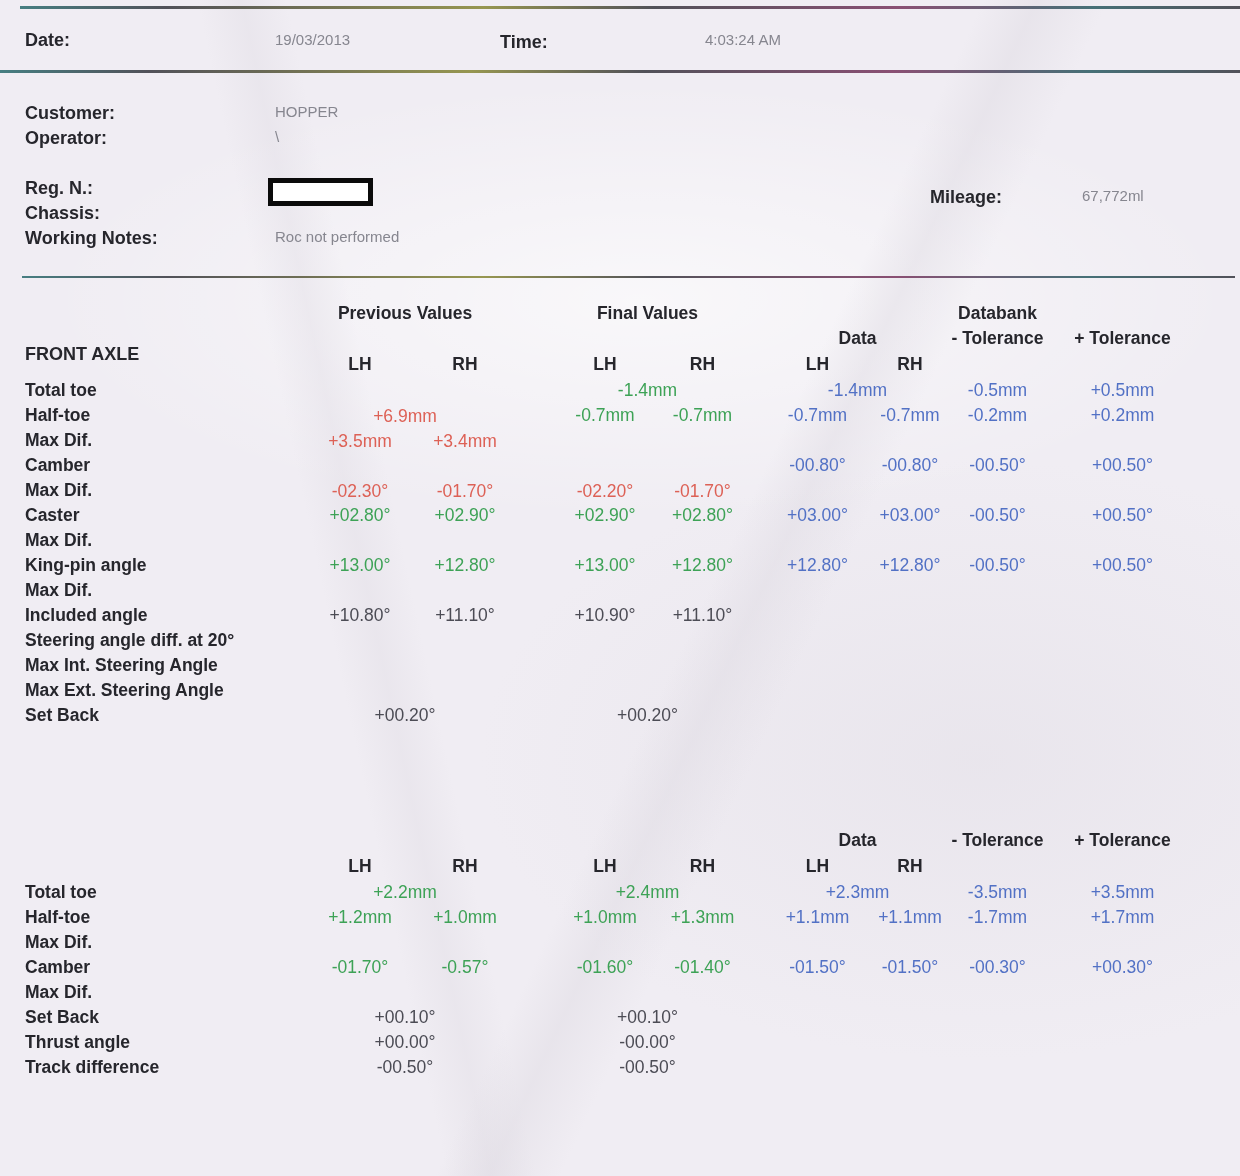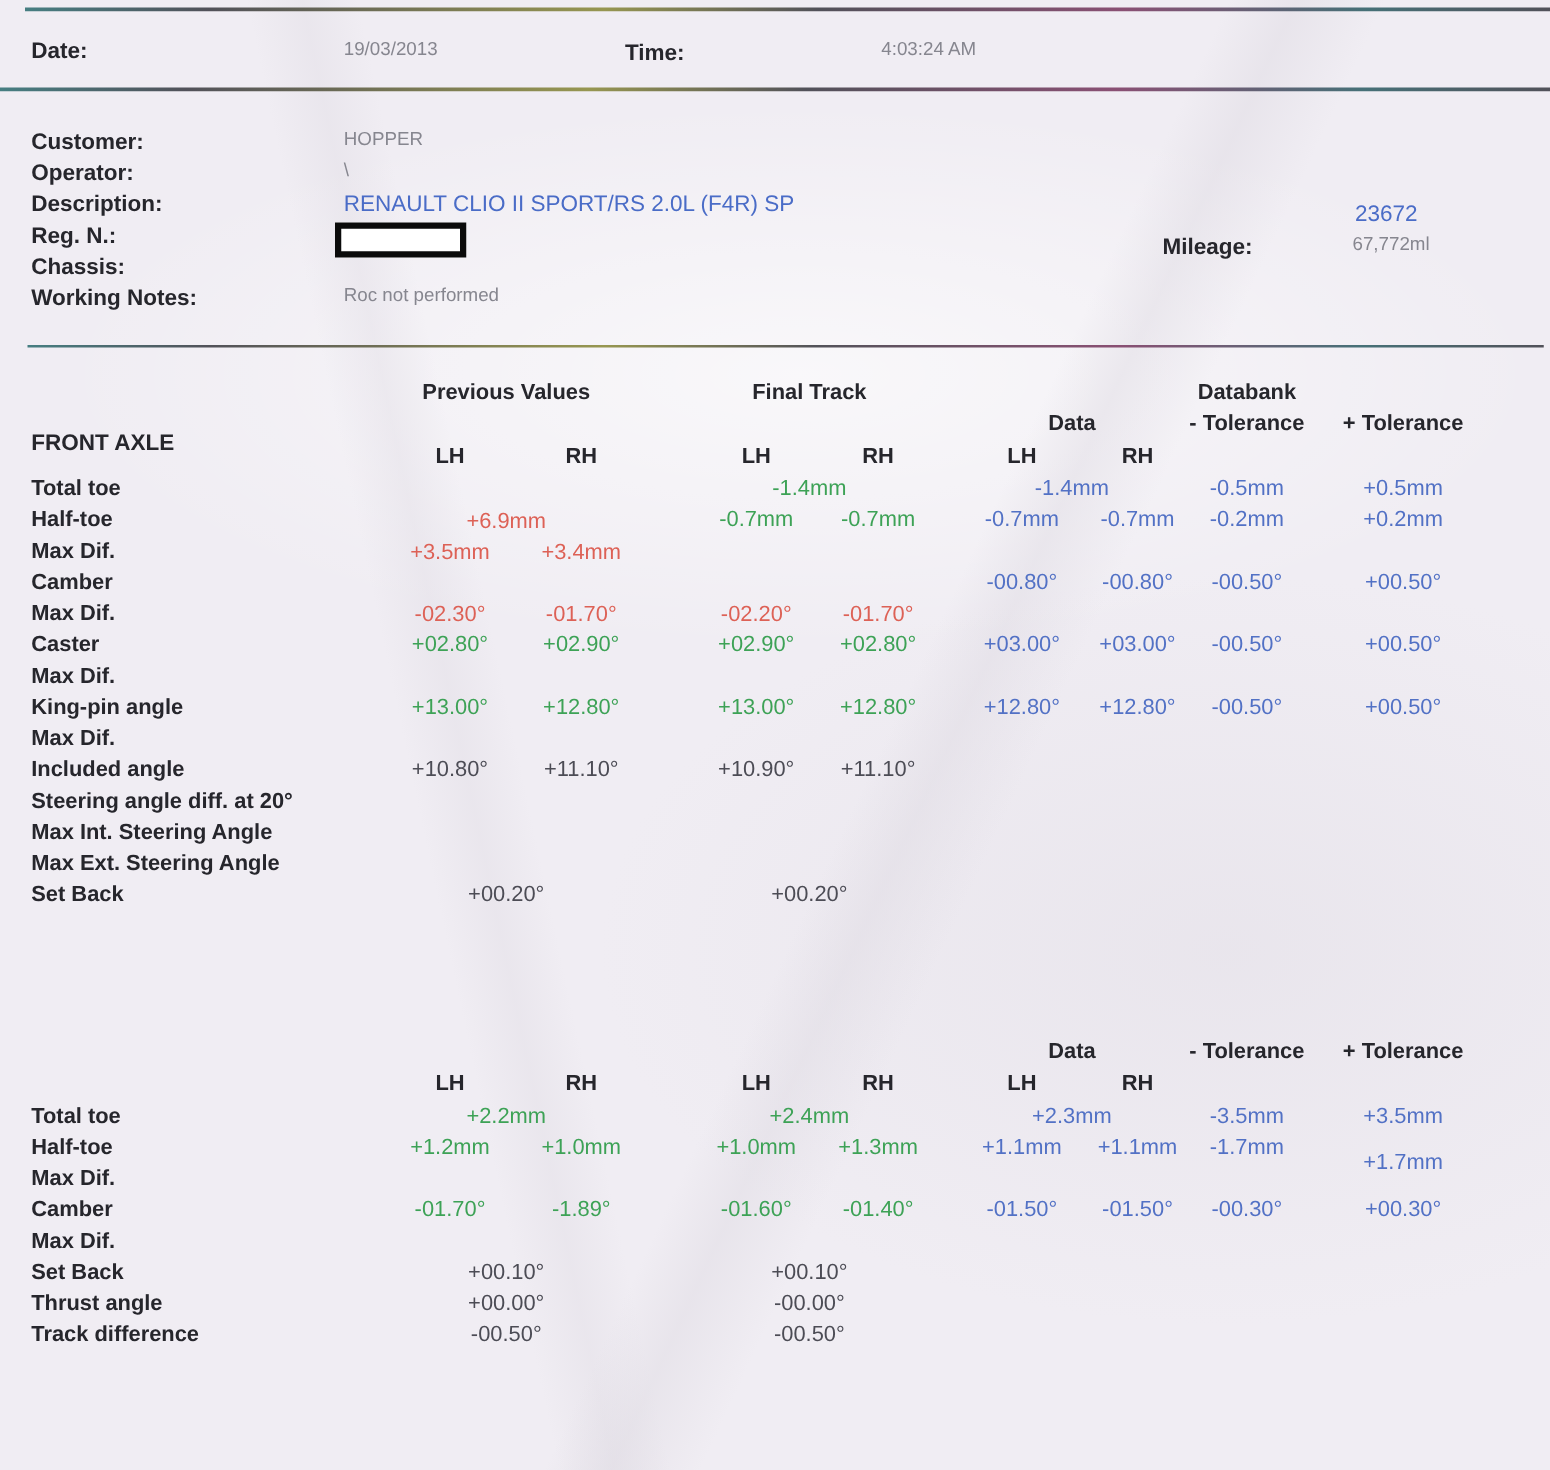--- a/index.html
+++ b/index.html
@@ -72,44 +72,39 @@
   <div id="rule-meta" class="rule"></div>
 
   <div class="inforow" style="top:103px;">
     <span class="lbl">Customer:</span>
     <span class="val grayval">HOPPER</span>
   </div>
   <div class="inforow" style="top:128px;">
     <span class="lbl">Operator:</span>
     <span class="val grayval">\</span>
   </div>
-  <div class="inforow" style="top:153px;">
-    <span class="lbl">Description:</span>
-    <span class="val blueval">RENAULT CLIO II SPORT/RS 2.0L (F4R) SP</span>
-    <span class="blueval" style="position:absolute;left:1084px;top:8px;">23672</span>
-  </div>
   <div class="inforow" style="top:178px;">
     <span class="lbl">Reg. N.:</span>
     <span id="redaction-box"></span>
     <span class="lbl" style="position:absolute;left:930px;top:9px;">Mileage:</span>
     <span class="grayval" style="position:absolute;left:1082px;top:9px;">67,772ml</span>
   </div>
   <div class="inforow" style="top:203px;">
     <span class="lbl">Chassis:</span>
   </div>
   <div class="inforow" style="top:228px;">
     <span class="lbl">Working Notes:</span>
     <span class="val grayval">Roc not performed</span>
   </div>
 
   <div id="rule-info" class="rule"></div>
 
   <div id="front-axle-grid" class="axle">
     <div class="cell hdr r1 c-prev">Previous Values</div>
-    <div class="cell hdr r1 c-final">Final Track</div>
+    <div class="cell hdr r1 c-final">Final Values</div>
     <div class="cell hdr r1 c-mtol">Databank</div>
 
     <div class="cell axle-title r2 c-label">FRONT AXLE</div>
     <div class="cell hdr r2 c-data">Data</div>
     <div class="cell hdr r2 c-mtol">- Tolerance</div>
     <div class="cell hdr r2 c-ptol">+ Tolerance</div>
 
     <div class="cell hdr r3 c2">LH</div>
     <div class="cell hdr r3 c3">RH</div>
     <div class="cell hdr r3 c5">LH</div>
@@ -193,25 +188,25 @@
       <div class="cell val blue" style="grid-area: 3 / 10;">-3.5mm</div>
       <div class="cell val blue" style="grid-area: 3 / 11;">+3.5mm</div>
       <div class="cell row-label" style="grid-area: 4 / 1;">Half-toe</div>
       <div class="cell val green" style="grid-area: 4 / 2;">+1.2mm</div>
       <div class="cell val green" style="grid-area: 4 / 3;">+1.0mm</div>
       <div class="cell val green" style="grid-area: 4 / 5;">+1.0mm</div>
       <div class="cell val green" style="grid-area: 4 / 6;">+1.3mm</div>
       <div class="cell val blue" style="grid-area: 4 / 8;">+1.1mm</div>
       <div class="cell val blue" style="grid-area: 4 / 9;">+1.1mm</div>
       <div class="cell val blue" style="grid-area: 4 / 10;">-1.7mm</div>
-      <div class="cell val blue" style="grid-area: 4 / 11; margin-top: 12px;">+1.7mm</div>
+      <div class="cell val blue" style="grid-area: 4 / 11;">+1.7mm</div>
       <div class="cell row-label" style="grid-area: 5 / 1;">Max Dif.</div>
       <div class="cell row-label" style="grid-area: 6 / 1;">Camber</div>
       <div class="cell val green" style="grid-area: 6 / 2;">-01.70°</div>
-      <div class="cell val green" style="grid-area: 6 / 3;">-1.89°</div>
+      <div class="cell val green" style="grid-area: 6 / 3;">-0.57°</div>
       <div class="cell val green" style="grid-area: 6 / 5;">-01.60°</div>
       <div class="cell val green" style="grid-area: 6 / 6;">-01.40°</div>
       <div class="cell val blue" style="grid-area: 6 / 8;">-01.50°</div>
       <div class="cell val blue" style="grid-area: 6 / 9;">-01.50°</div>
       <div class="cell val blue" style="grid-area: 6 / 10;">-00.30°</div>
       <div class="cell val blue" style="grid-area: 6 / 11;">+00.30°</div>
       <div class="cell row-label" style="grid-area: 7 / 1;">Max Dif.</div>
       <div class="cell row-label" style="grid-area: 8 / 1;">Set Back</div>
       <div class="cell val dark" style="grid-area: 8 / 2 / auto / 4;">+00.10°</div>
       <div class="cell val dark" style="grid-area: 8 / 5 / auto / 7;">+00.10°</div>

